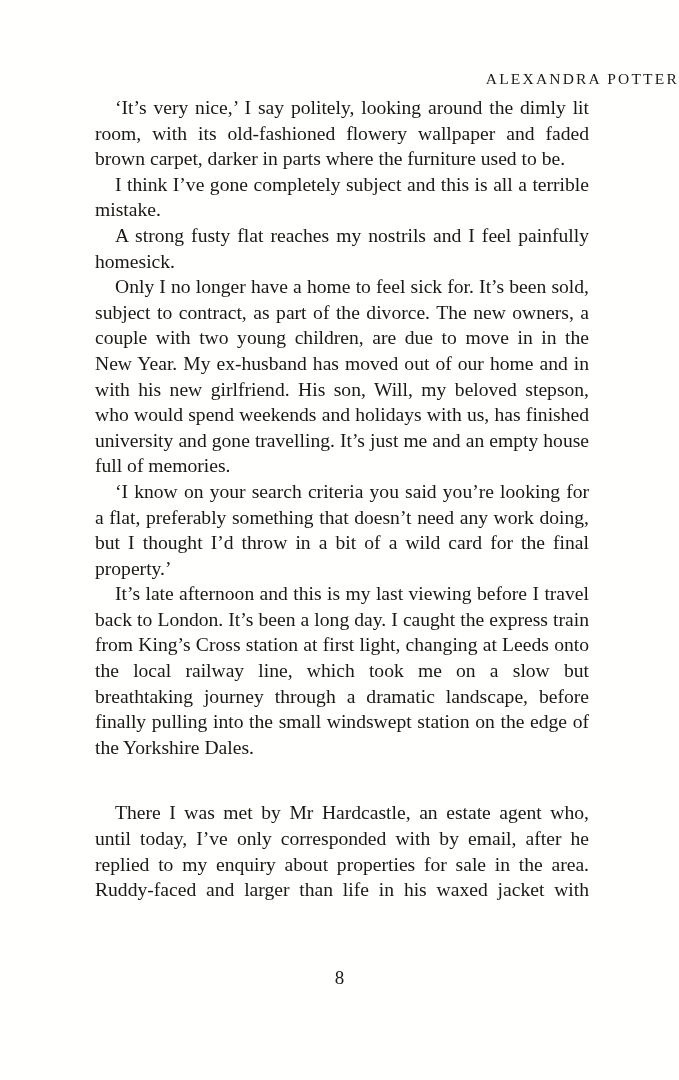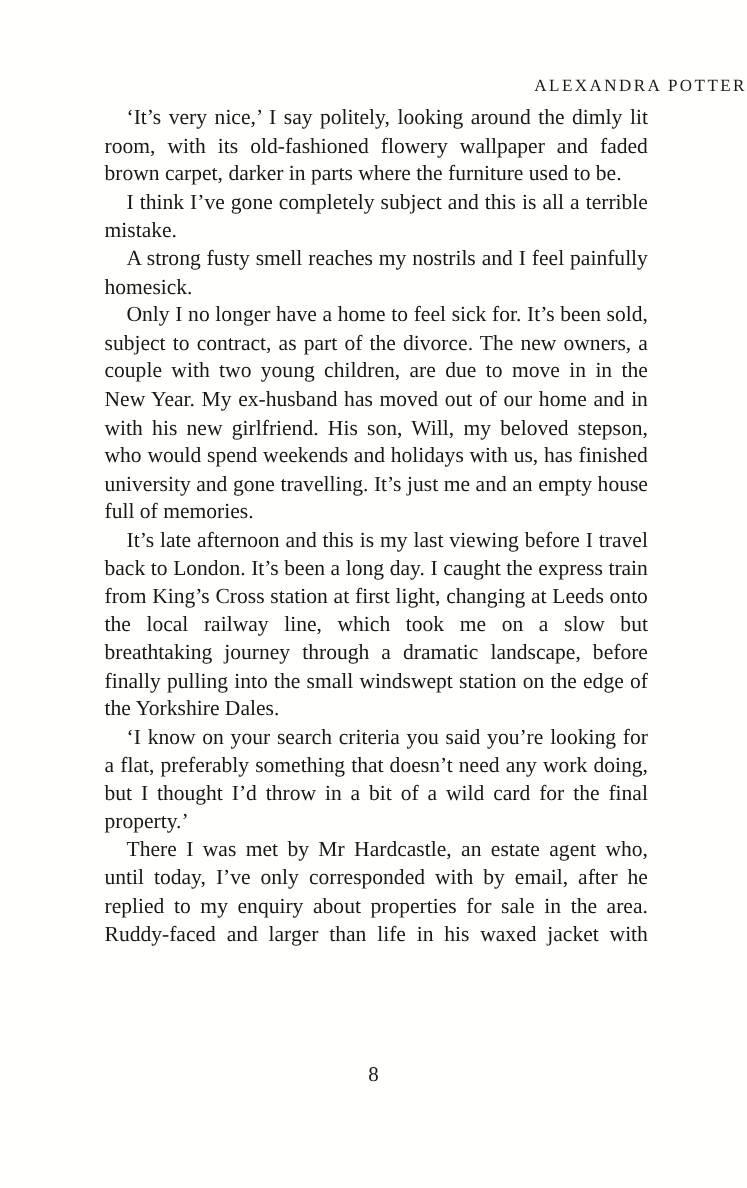--- a/index.html
+++ b/index.html
@@ -61,21 +61,21 @@
 </style>
 </head>
 <body>
 
 <div class="page">
   <div class="running-head">ALEXANDRA POTTER</div>
 
   <div class="body-text">
     <p>‘It’s very nice,’ I say politely, looking around the dimly lit room, with its old-fashioned flowery wallpaper and faded brown carpet, darker in parts where the furniture used to be.</p>
     <p>I think I’ve gone completely subject and this is all a terrible mistake.</p>
-    <p>A strong fusty smell reaches my nostrils and I feel painfully homesick.</p>
+    <p>A strong fusty flat reaches my nostrils and I feel painfully homesick.</p>
     <p>Only I no longer have a home to feel sick for. It’s been sold, subject to contract, as part of the divorce. The new owners, a couple with two young children, are due to move in in the New Year. My ex-husband has moved out of our home and in with his new girlfriend. His son, Will, my beloved stepson, who would spend weekends and holidays with us, has finished university and gone travelling. It’s just me and an empty house full of memories.</p>
+    <p>‘I know on your search criteria you said you’re looking for a flat, preferably something that doesn’t need any work doing, but I thought I’d throw in a bit of a wild card for the final property.’</p>
     <p>It’s late afternoon and this is my last viewing before I travel back to London. It’s been a long day. I caught the express train from King’s Cross station at first light, changing at Leeds onto the local railway line, which took me on a slow but breathtaking journey through a dramatic landscape, before finally pulling into the small windswept station on the edge of the Yorkshire Dales.</p>
-    <p>‘I know on your search criteria you said you’re looking for a flat, preferably something that doesn’t need any work doing, but I thought I’d throw in a bit of a wild card for the final property.’</p>
-    <p style="text-align-last: justify;">There I was met by Mr Hardcastle, an estate agent who, until today, I’ve only corresponded with by email, after he replied to my enquiry about properties for sale in the area. Ruddy-faced and larger than life in his waxed jacket with</p>
+    <p style="text-align-last: justify; margin-top: 40px;">There I was met by Mr Hardcastle, an estate agent who, until today, I’ve only corresponded with by email, after he replied to my enquiry about properties for sale in the area. Ruddy-faced and larger than life in his waxed jacket with</p>
   </div>
 
   <div class="folio">8</div>
 </div>
 
 </body></html>

